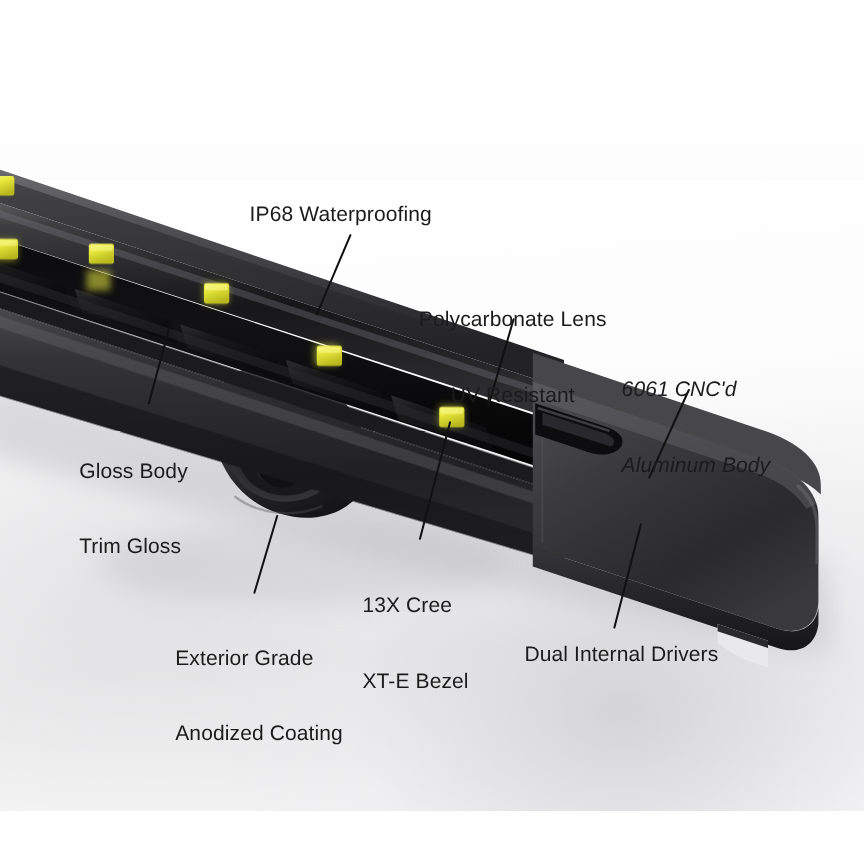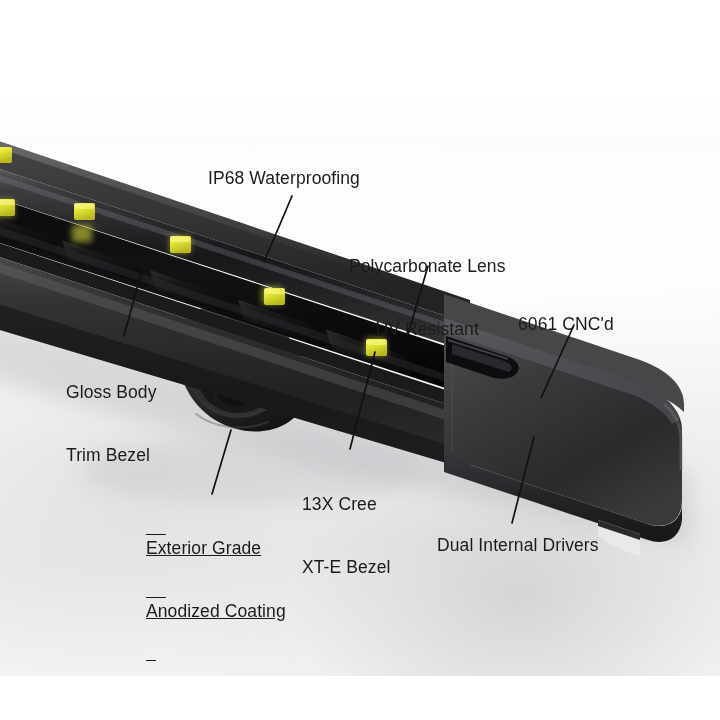--- a/index.html
+++ b/index.html
@@ -21,24 +21,24 @@
     background:linear-gradient(180deg,#ffffff 0%,#ffffff 60%,#fcfcfc 100%);}
 
   
   .product{position:absolute;inset:0;}
 
   
   .label{position:absolute;color:#1b1b1b;font-size:17.5px;line-height:21px;
     letter-spacing:.1px;white-space:pre;}
   .lbl-ip68{left:208px;top:168px;}
   .lbl-uv{left:349px;top:214px;text-align:center;}
-  .lbl-6061{left:518px;top:272px;}
+  .lbl-6061{left:518px;top:272px;font-style:italic;}
   .lbl-gloss{left:66px;top:340px;}
   .lbl-cree{left:302px;top:452px;}
-  .lbl-ext{left:146px;top:496px;text-decoration:underline;}
+  .lbl-ext{left:146px;top:496px;}
   .lbl-dual{left:437px;top:535px;}
 </style>
 </head>
 <body>
 
 <div id="stage">
 
   <div class="bg"></div>
   <div class="bg-top"></div>
 
@@ -258,25 +258,26 @@
 
   <div class="label lbl-ip68">IP68 Waterproofing</div>
 
   <div class="label lbl-uv">
     <div>Polycarbonate Lens</div>
     <div>UV Resistant</div>
   </div>
 
   <div class="label lbl-6061">
     <div>6061 CNC'd</div>
+    <div>Aluminum Body</div>
   </div>
 
   <div class="label lbl-gloss">
     <div>Gloss Body</div>
-    <div>Trim Bezel</div>
+    <div>Trim Gloss</div>
   </div>
 
   <div class="label lbl-cree">
     <div>13X Cree</div>
     <div>XT-E Bezel</div>
   </div>
 
   <div class="label lbl-ext">
     <div>Exterior Grade</div>
     <div>Anodized Coating</div>

